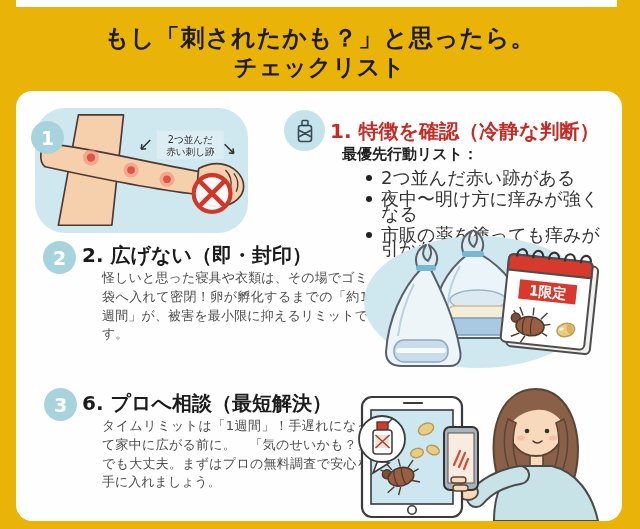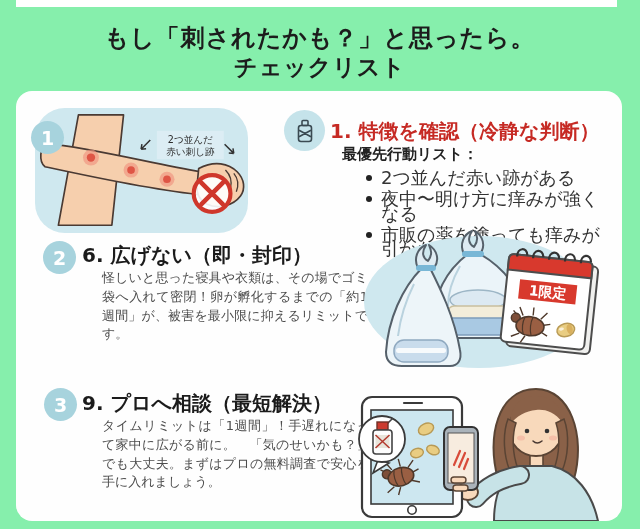--- a/index.html
+++ b/index.html
@@ -1,19 +1,19 @@
 <!DOCTYPE html>
 <html><head>
 <meta charset="utf-8">
 <style>
   html,body{margin:0;padding:0;}
   .page{
     position:relative;
     width:640px;height:529px;
-    background:#86efac;
+    background:#eab308;
     font-family:"DejaVu Sans","Liberation Sans",sans-serif;
     overflow:hidden;
   }
   .top-strip{position:absolute;left:16px;top:0;width:601px;height:7px;background:#ffffff;}
   .title-line{
     position:absolute;left:0;right:0;text-align:center;
     font-weight:bold;color:#1c1c1c;letter-spacing:1px;
   }
   .title-line.l1{top:22px;font-size:24px;}
   .title-line.l2{top:52px;font-size:23px;}
@@ -127,21 +127,21 @@
     <div class="checklist-label">最優先行動リスト：</div>
     <ul class="checklist">
       <li>2つ並んだ赤い跡がある</li>
       <li>夜中〜明け方に痒みが強くなる</li>
       <li>市販の薬を塗っても痒みが引かない</li>
     </ul>
 
     <div class="num-circle" style="left:27px;top:150px;">
       <span>2</span>
     </div>
-    <div class="step-heading h2">6. 広げない（即・封印）</div>
+    <div class="step-heading h2">2. 広げない（即・封印）</div>
     <div class="step-body b2">怪しいと思った寝具や衣類は、その場でゴミ袋へ入れて密閉！卵が孵化するまでの「約1週間」が、被害を最小限に抑えるリミットです。</div>
 
     <div class="illus illus2">
       <svg viewBox="0 0 256 148">
         <ellipse cx="115" cy="74" rx="115" ry="66" fill="#cfe8ef"></ellipse>
 
         <g stroke="#55606a" stroke-width="2" stroke-linejoin="round">
           <path d="M104,26 C80,44 70,70 68,96 C68,106 76,110 86,110 L150,110 C160,110 166,104 164,94 C158,62 140,40 116,26 Z" fill="#ebf4f9"></path>
           <path d="M100,26 C95,16 100,6 108,3 C103,11 105,16 110,19 C115,12 113,8 111,3 C119,8 122,18 116,26 Z" fill="#ddeaf2"></path>
           <rect x="98" y="23" width="22" height="6" rx="3" fill="#79b7d6" stroke="none"></rect>
@@ -188,21 +188,21 @@
             <ellipse cx="208" cy="100" rx="3" ry="5" fill="#d9b05e"></ellipse>
             <ellipse cx="200" cy="98" rx="2.5" ry="1.5" fill="#ffffff" opacity="0.7"></ellipse>
           </g>
         </g>
       </svg>
     </div>
 
     <div class="num-circle" style="left:28px;top:297px;">
       <span>3</span>
     </div>
-    <div class="step-heading h3">9. プロへ相談（最短解決）</div>
+    <div class="step-heading h3">6. プロへ相談（最短解決）</div>
     <div class="step-body b3">タイムリミットは「1週間」！手遅れになって家中に広がる前に。　「気のせいかも？」でも大丈夫。まずはプロの無料調査で安心を手に入れましょう。</div>
 
     <div class="illus illus3">
       <svg viewBox="0 0 256 144">
 
         <g>
           <path d="M150,102 C138,60 150,12 188,12 C222,12 238,58 226,102 C220,108 214,106 212,100 L166,100 C162,108 154,108 150,102 Z" fill="#8a6148" stroke="#5a4434" stroke-width="2"></path>
           <rect x="182" y="72" width="13" height="18" fill="#f8d9bb" stroke="#5a4434" stroke-width="1.6"></rect>
           <circle cx="188" cy="52" r="27" fill="#f8d9bb" stroke="#5a4434" stroke-width="2"></circle>
           <path d="M162,48 C162,28 174,18 189,19 C205,20 214,30 215,46 C206,34 196,32 188,33 C178,34 168,39 162,48 Z" fill="#8a6148"></path>

